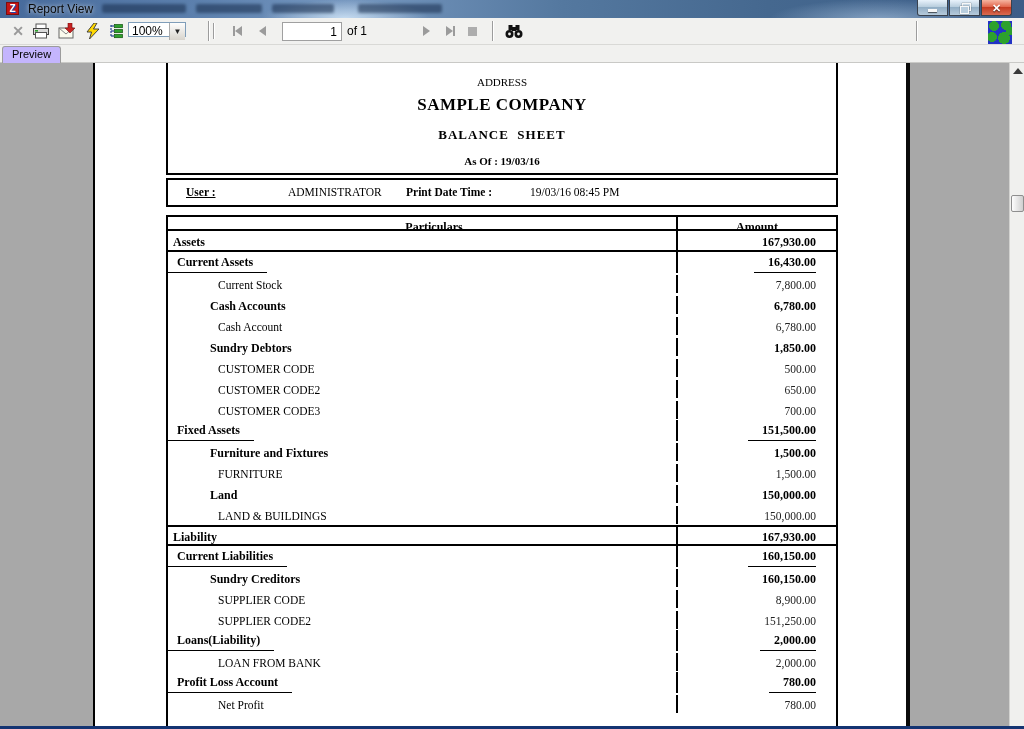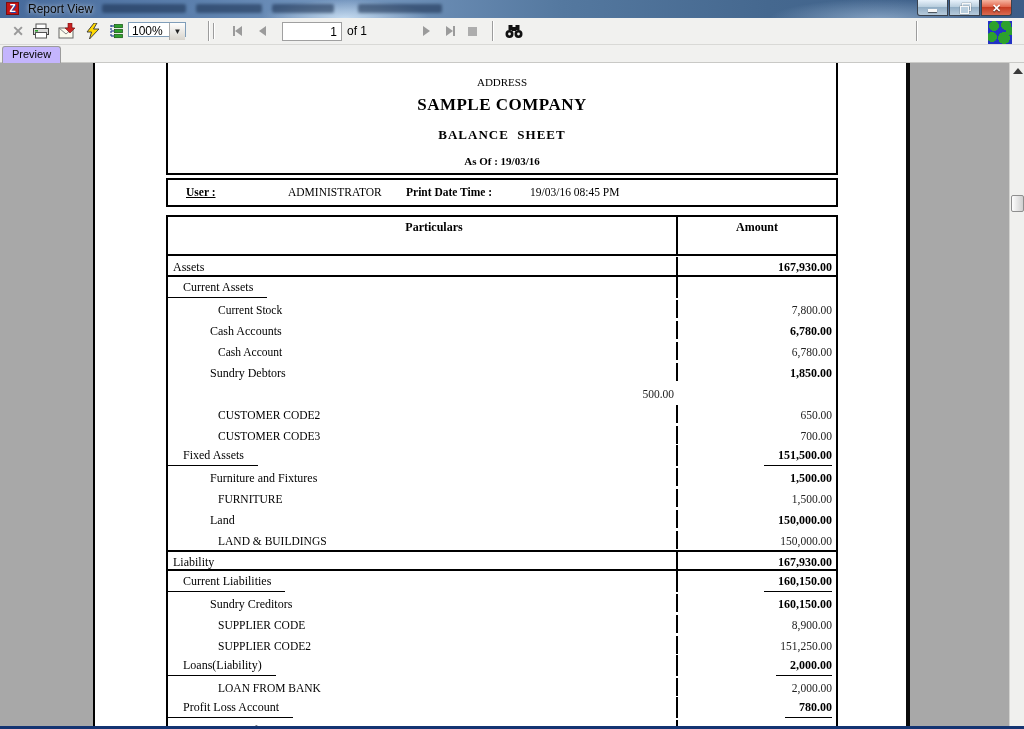--- a/index.html
+++ b/index.html
@@ -91,33 +91,33 @@
   #rpt-title { margin-top:12px; font-size:13px; font-weight:bold; letter-spacing:1px; white-space:pre; }
   #asof { margin-top:12px; font-size:11px; font-weight:bold; }
   #user-box { top:115px; height:29px; font-size:11.5px; }
   #user-box span { position:absolute; top:6px; }
   #user-label { left:18px; font-weight:bold;text-decoration:underline; }
   #user-value { left:80px;margin-left:40px; }
   #print-label { left:238px; font-weight:bold; }
   #print-value { left:362px; }
   #table-box { top:152px; height:513px; border-bottom:none; overflow:hidden; }
   .trow, #thead { display:grid; grid-template-columns:1fr 158px; }
-  #thead { height:39px; border-bottom:2px solid #000;padding-left:24px; }
+  #thead { height:14px; border-bottom:2px solid #000;padding-left:24px; }
   #thead .cell { font-size:12px; font-weight:bold; text-align:center; line-height:20px; }
   .cell.part { border-right:2px solid #000; overflow:hidden; }
   .trow { height:21px; align-items:center; }
   .trow.ra { border-top:2px solid #000; }
   .trow.rb { border-bottom:2px solid #000; }
   .trow .lab { display:inline-block; font-size:11.5px; white-space:nowrap; padding-top:2px; }
-  .trow.b .lab { font-weight:normal; font-size:12px; }
+  .trow.b .lab { font-weight:bold; font-size:12px; }
   .trow .aval { display:inline-block; font-size:11.5px; color:#222; padding-top:2px; }
   .trow.b .aval { font-weight:bold; font-size:12px; color:#000; }
-  .trow .cell.amt { text-align:right; padding-right:4px; }
+  .trow .cell.amt { text-align:right; padding-right:20px; }
   .lvl1 .lab { padding-left:5px; }
-  .lvl2 .lab { padding-left:15px; }
+  .lvl2 .lab { padding-left:9px; }
   .lvl3 .lab { padding-left:42px; }
   .lvl4 .lab { padding-left:50px; }
   .trow .lab.ul { border-bottom:1px solid #000; padding-right:14px; padding-bottom:2px; }
   .trow .aval.ul { border-bottom:1px solid #000; padding-left:14px; padding-bottom:2px; }
 
   
   #vscroll { position:absolute; right:0; top:0; width:15px; height:663px; background:#f0f0ee; border-left:1px solid #d2d2d0; }
   #vs-up { position:absolute; top:5px; left:3px; width:0; height:0; border-left:5px solid transparent; border-right:5px solid transparent; border-bottom:6px solid #3a3a3a; }
   #vs-thumb { position:absolute; top:132px; left:1px; width:13px; height:17px; border:1px solid #8e8e8e; border-radius:2px;
     background:linear-gradient(90deg,#fdfdfd,#cfcfcf); }
@@ -266,38 +266,40 @@
           <div class="cell part">Particulars</div>
           <div class="cell amt">Amount</div>
         </div>
         <div id="tbody">
             <div class="trow lvl1 b rb">
               <div class="cell part"><span class="lab">Assets</span></div>
               <div class="cell amt"><span class="aval">167,930.00</span></div>
             </div>
             <div class="trow lvl2 b">
               <div class="cell part"><span class="lab ul">Current Assets</span></div>
+              <div class="cell amt"><span class="aval ul">16,430.00</span></div>
             </div>
             <div class="trow lvl4">
               <div class="cell part"><span class="lab">Current Stock</span></div>
               <div class="cell amt"><span class="aval">7,800.00</span></div>
             </div>
             <div class="trow lvl3 b">
               <div class="cell part"><span class="lab">Cash Accounts</span></div>
               <div class="cell amt"><span class="aval">6,780.00</span></div>
             </div>
             <div class="trow lvl4">
               <div class="cell part"><span class="lab">Cash Account</span></div>
               <div class="cell amt"><span class="aval">6,780.00</span></div>
             </div>
             <div class="trow lvl3 b">
               <div class="cell part"><span class="lab">Sundry Debtors</span></div>
               <div class="cell amt"><span class="aval">1,850.00</span></div>
             </div>
             <div class="trow lvl4">
+              <div class="cell part"><span class="lab">CUSTOMER CODE</span></div>
               <div class="cell amt"><span class="aval">500.00</span></div>
             </div>
             <div class="trow lvl4">
               <div class="cell part"><span class="lab">CUSTOMER CODE2</span></div>
               <div class="cell amt"><span class="aval">650.00</span></div>
             </div>
             <div class="trow lvl4">
               <div class="cell part"><span class="lab">CUSTOMER CODE3</span></div>
               <div class="cell amt"><span class="aval">700.00</span></div>
             </div>

